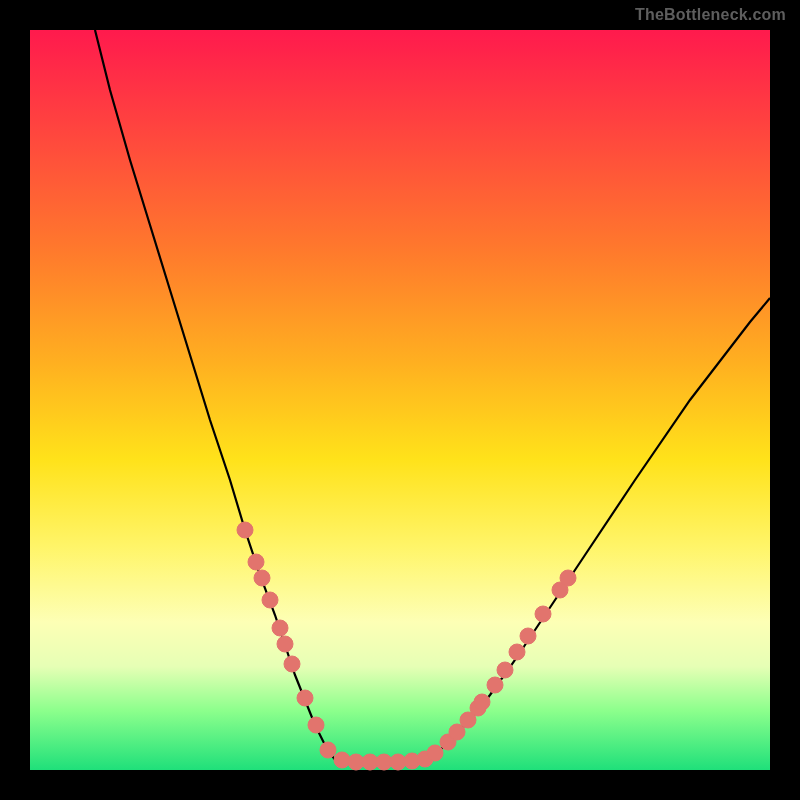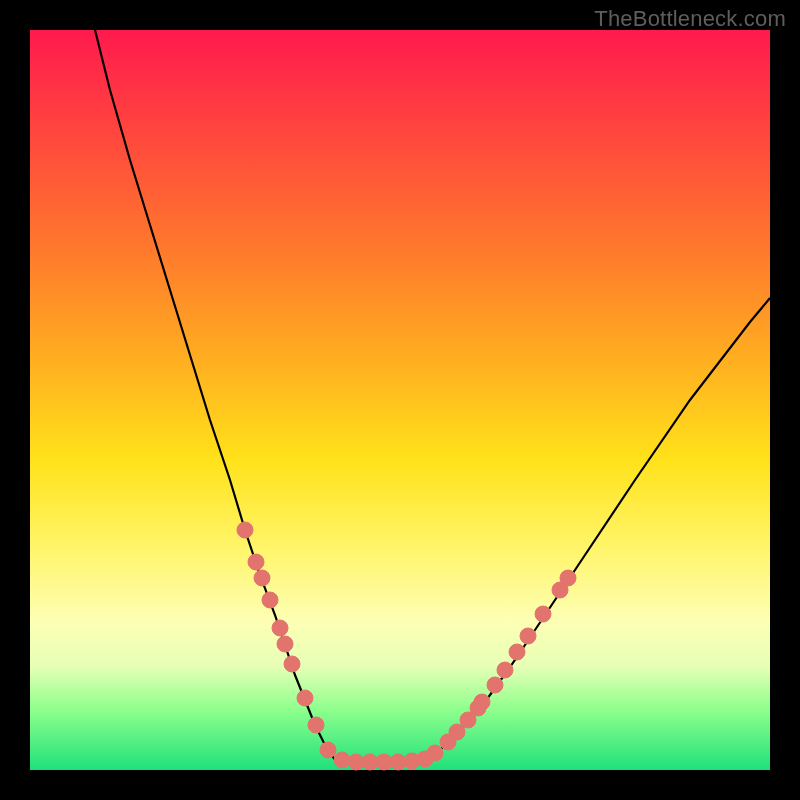--- a/index.html
+++ b/index.html
@@ -27,22 +27,22 @@
       #fdffb5 80%,
       #e6ffb5 86%,
       #8cff8c 92%,
       #1fe07a 100%);
   }
   .watermark {
     position: absolute;
     top: 6px;
     right: 14px;
     color: #5e5e5e;
-    font-size: 22px;
-    font-weight: 400;
+    font-size: 16px;
+    font-weight: 700;
     letter-spacing: 0.2px;
     z-index: 10;
   }
   svg.plot {
     position: absolute;
     left: 0;
     top: 0;
     width: 740px;
     height: 740px;
     overflow: visible;

